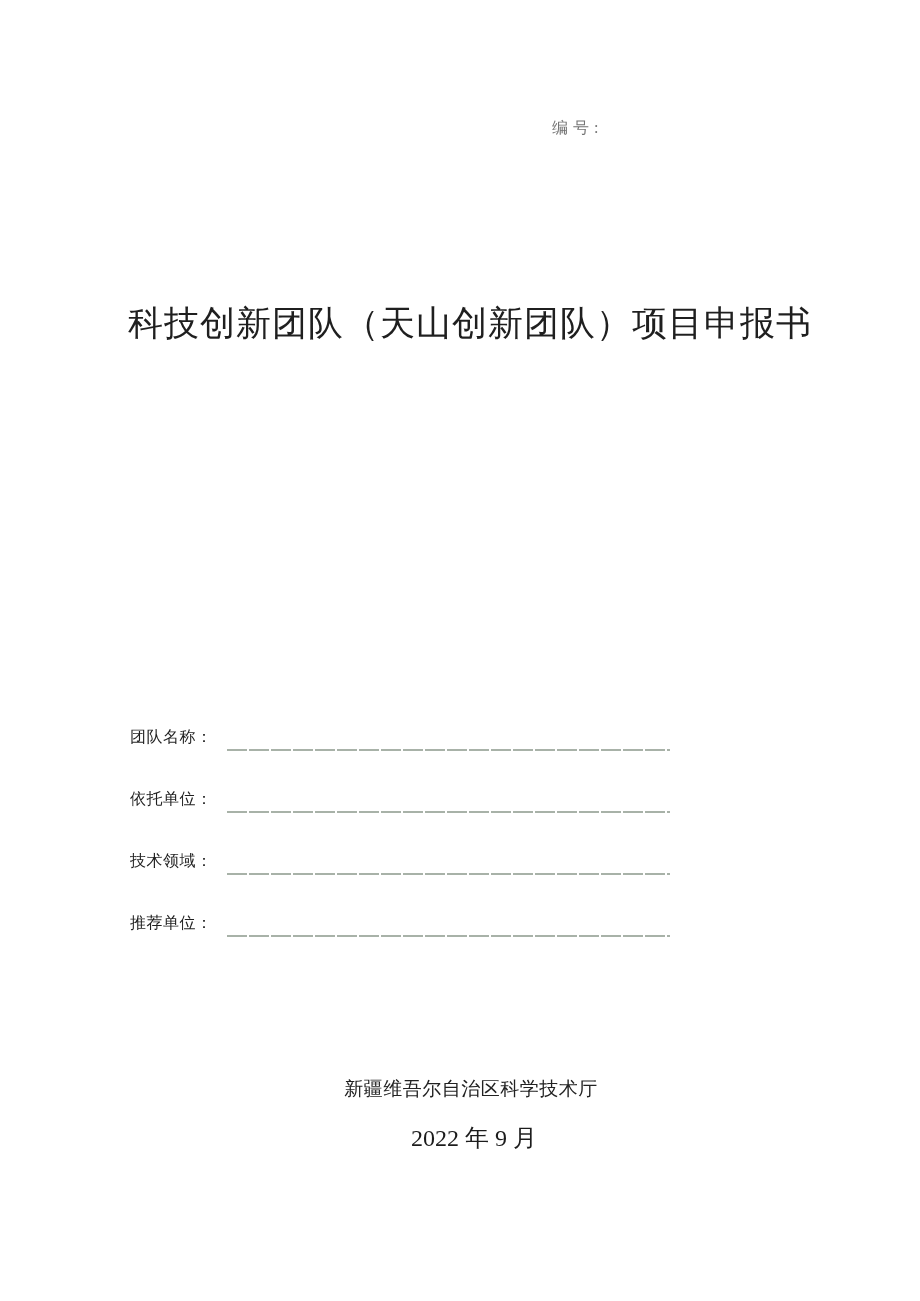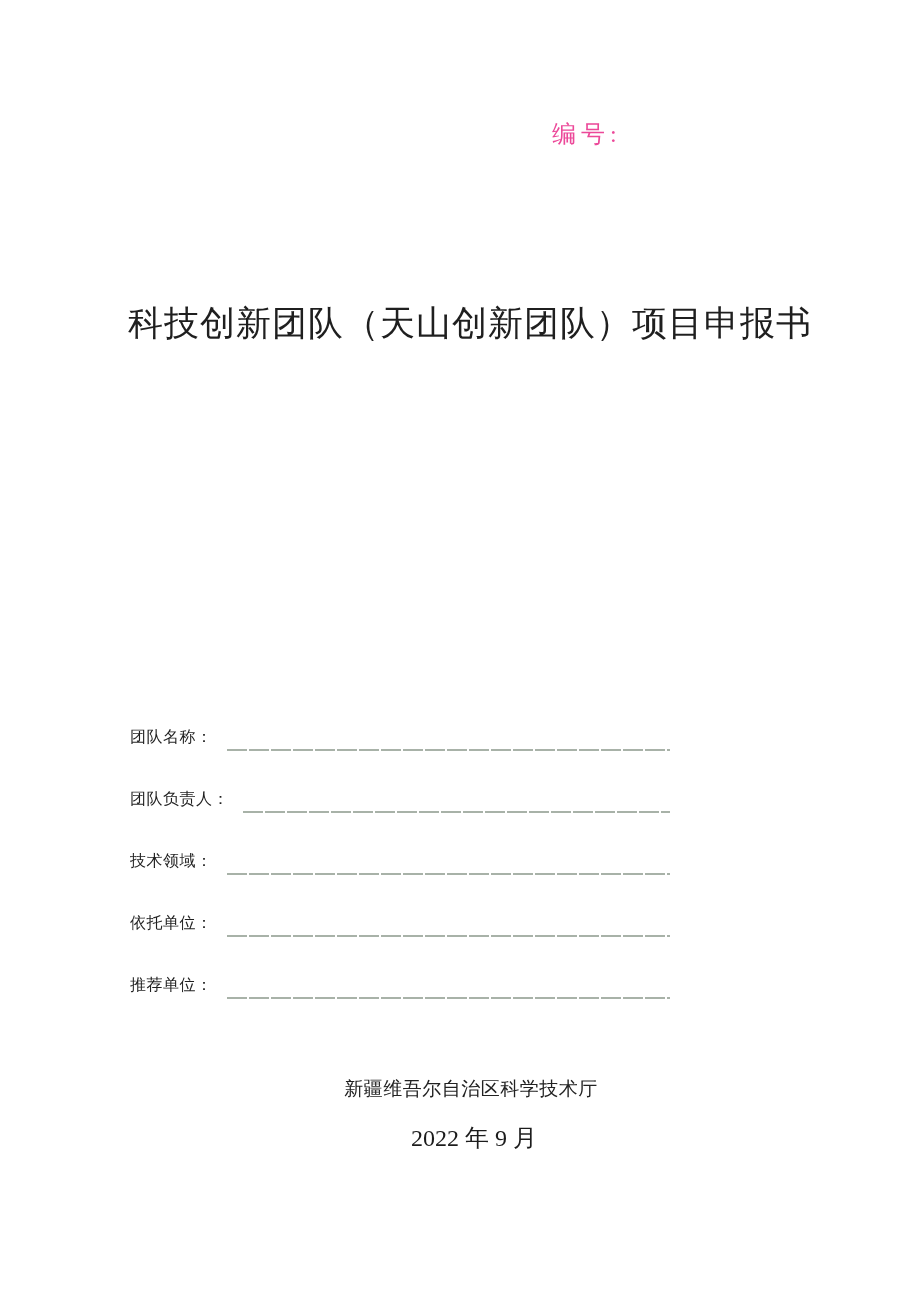--- a/index.html
+++ b/index.html
@@ -13,23 +13,23 @@
     height: 1301px;
     background: #ffffff;
     font-family: "Liberation Serif", "DejaVu Serif", serif;
     color: #1f1f1f;
     overflow: hidden;
   }
   .code {
     position: absolute;
     left: 552px;
     top: 118px;
-    font-size: 24px;
+    font-size: 16px;
     letter-spacing: 5px;
-    color: #ec4899;
+    color: #737373;
     white-space: nowrap;
   }
   .doc-title {
     position: absolute;
     top: 300px;
     left: 10px;
     width: 100%;
     text-align: center;
     font-size: 35px;
     font-weight: normal;
@@ -105,32 +105,28 @@
 
   <h1 class="doc-title">科技创新团队（天山创新团队）项目申报书</h1>
 
   <div class="fields">
 
     <div class="field-row">
       <span class="field-label">团队名称：</span>
       <span class="field-line"></span>
     </div>
 
+
     <div class="field-row">
-      <span class="field-label">团队负责人：</span>
+      <span class="field-label">依托单位：</span>
       <span class="field-line"></span>
     </div>
 
     <div class="field-row">
       <span class="field-label">技术领域：</span>
-      <span class="field-line"></span>
-    </div>
-
-    <div class="field-row">
-      <span class="field-label">依托单位：</span>
       <span class="field-line"></span>
     </div>
 
     <div class="field-row">
       <span class="field-label">推荐单位：</span>
       <span class="field-line"></span>
     </div>
 
   </div>
 

